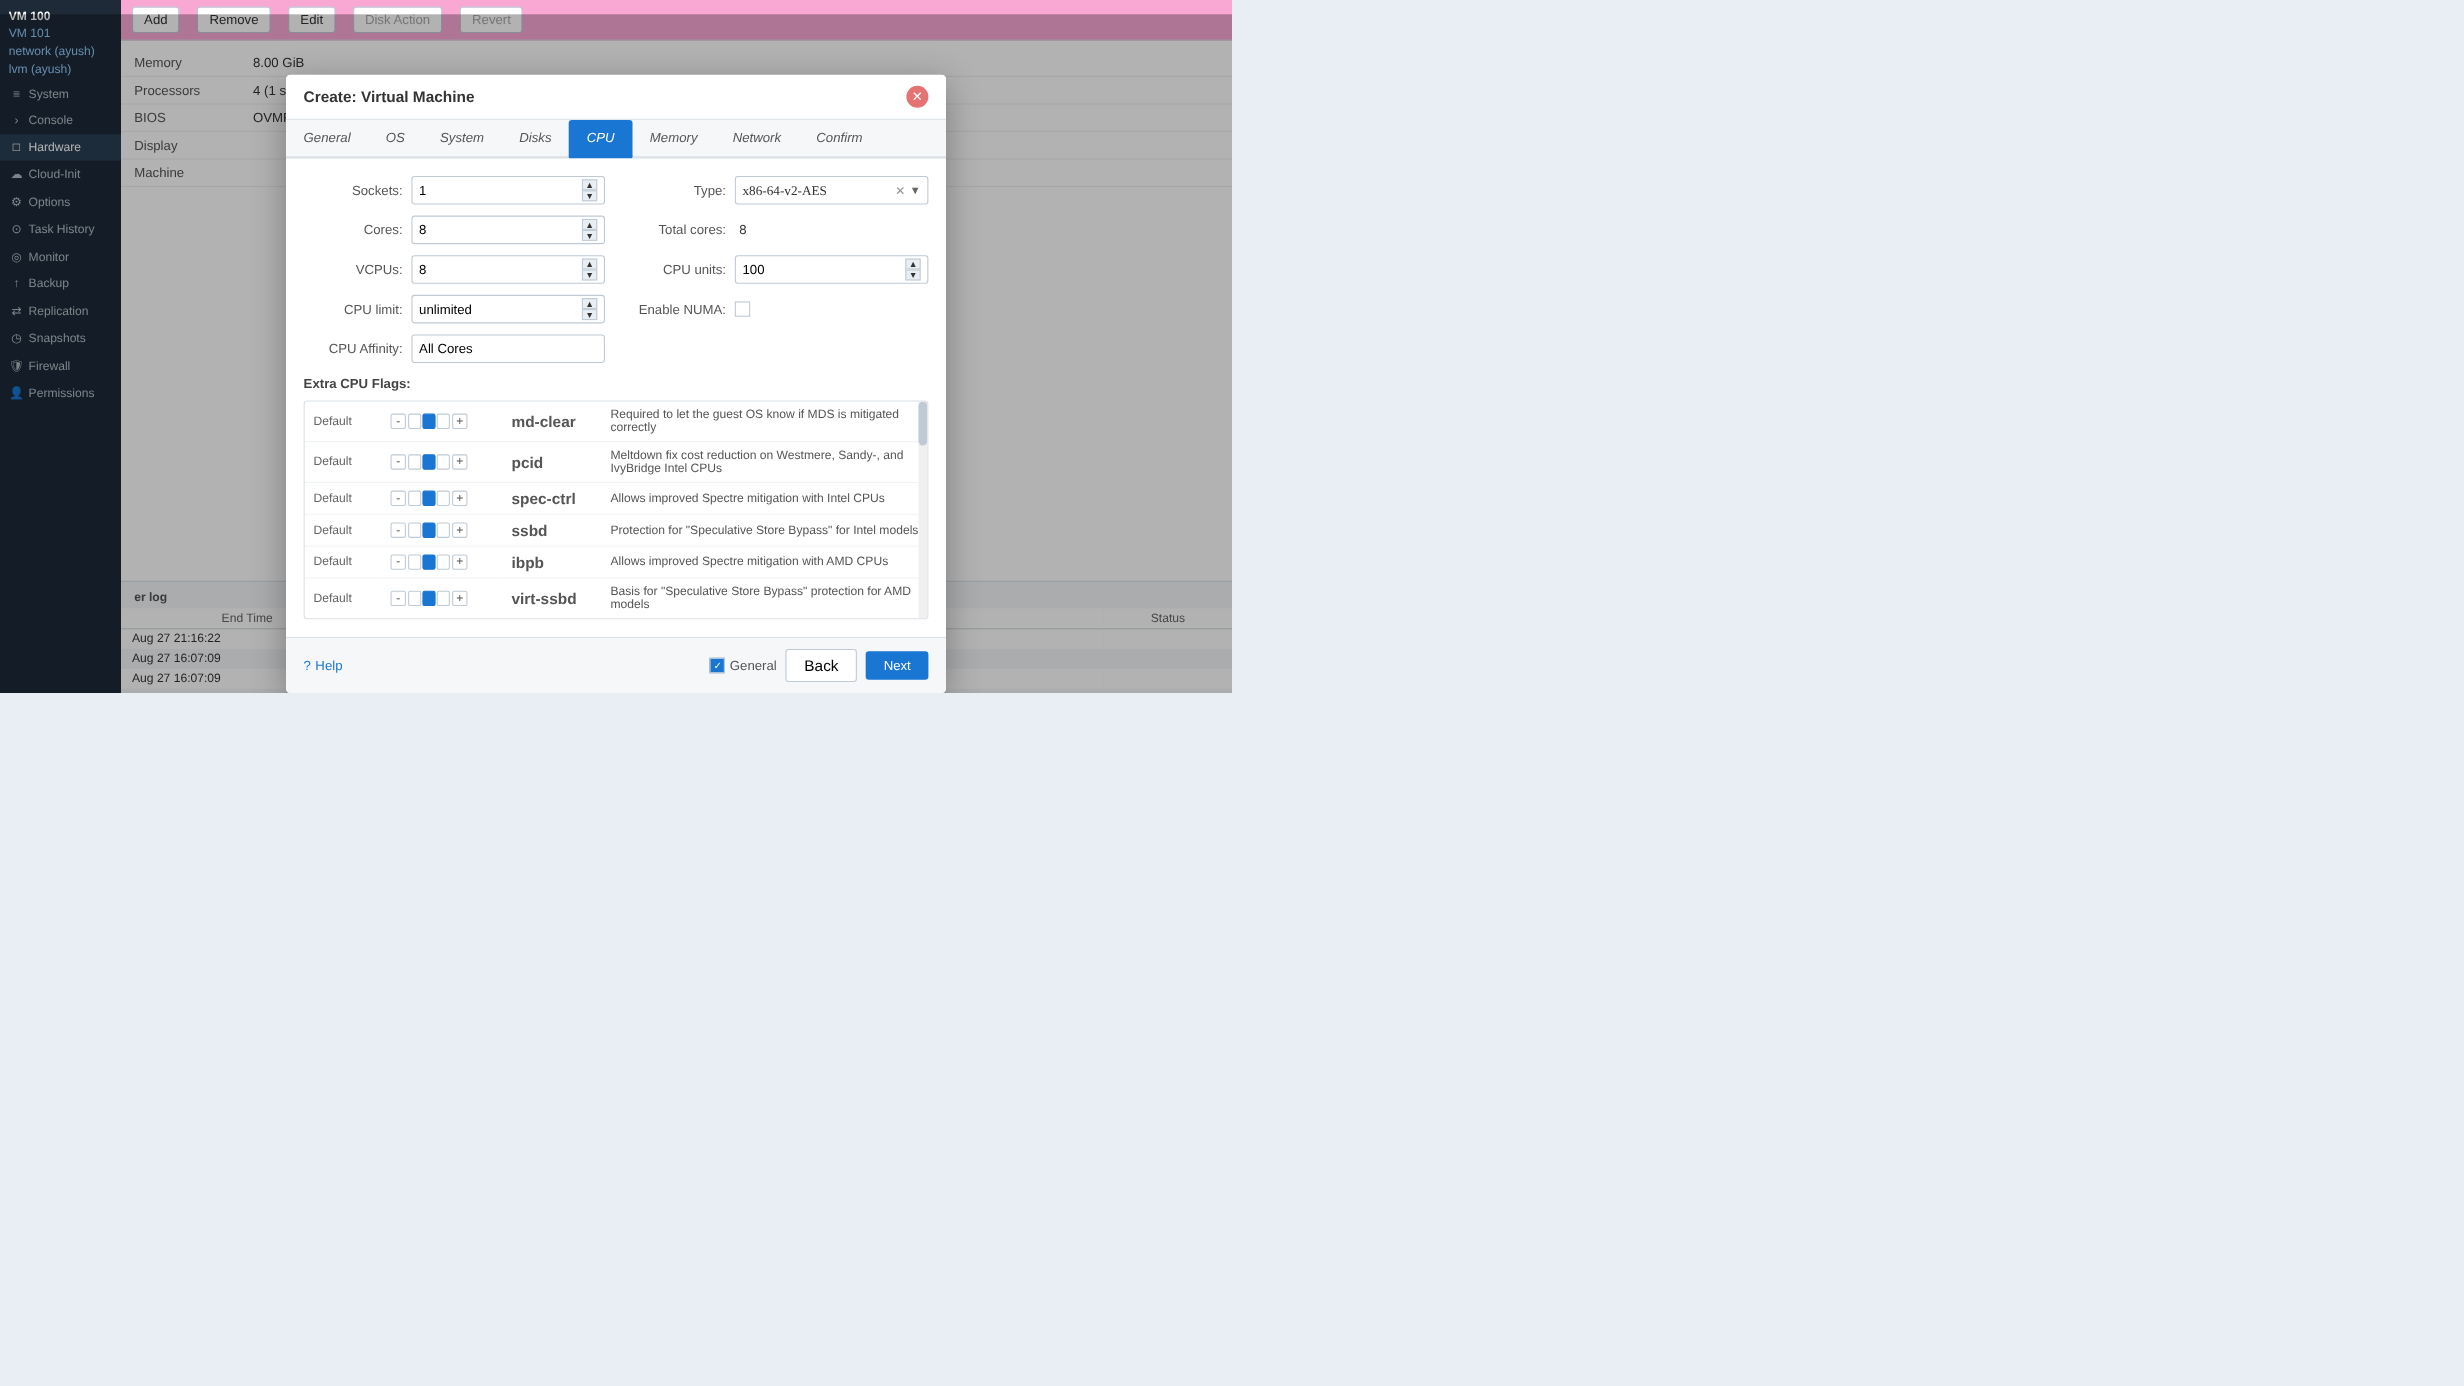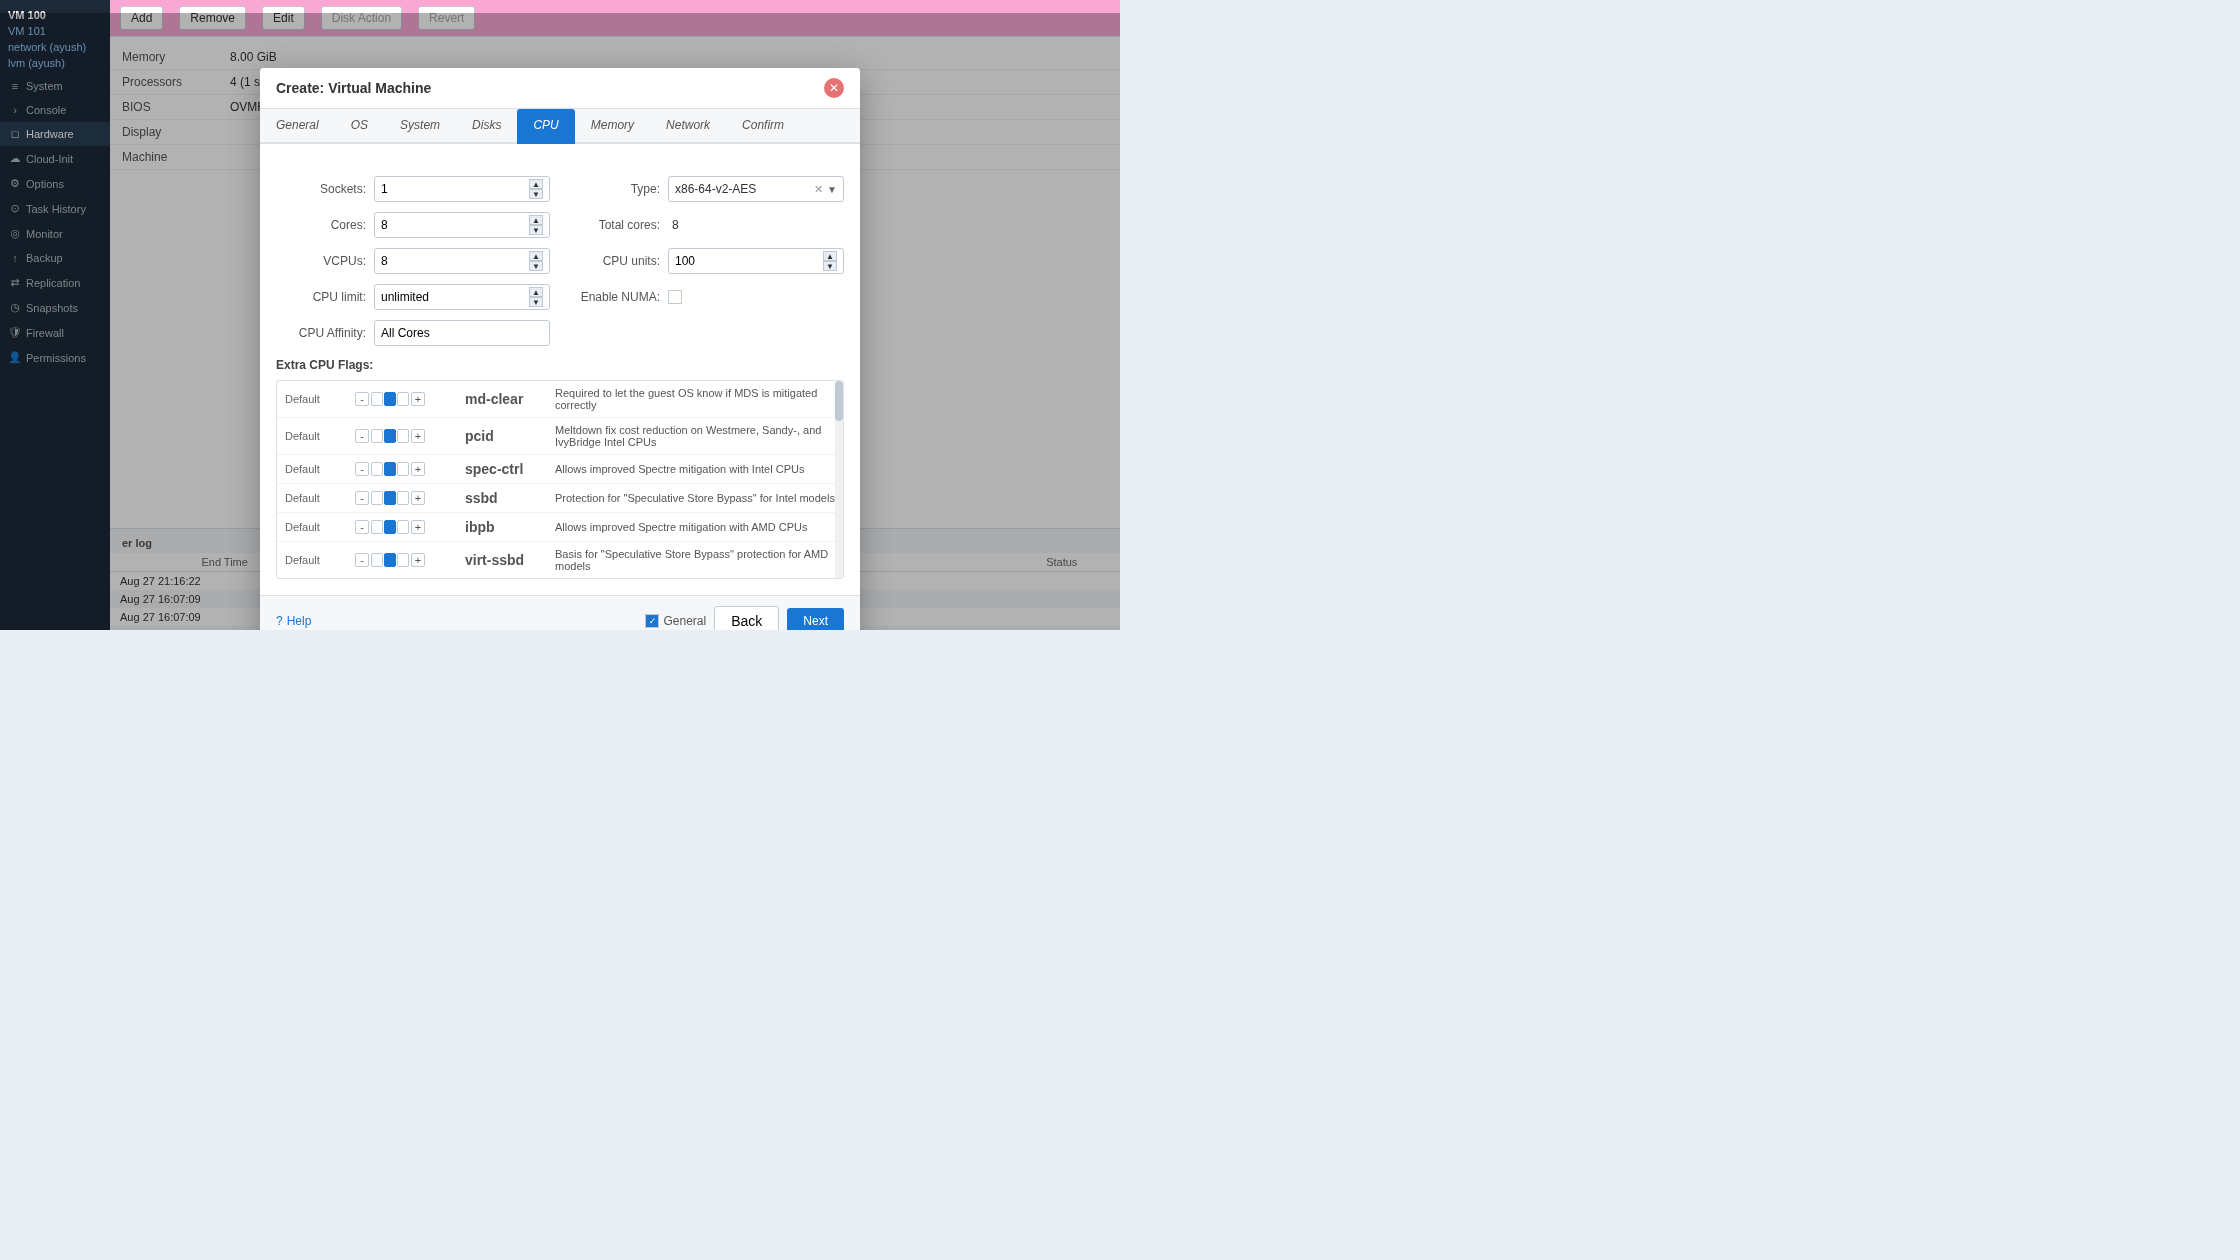--- a/index.html
+++ b/index.html
@@ -49,29 +49,29 @@
 
     
     .dialog-tabs { display: flex; background: #f5f7f9; border-bottom: 2px solid #dce1e7; }
     .dialog-tab { padding: 9px 16px; cursor: pointer; font-size: 12px; color: #555; border-bottom: 3px solid transparent; margin-bottom: -2px; font-style: italic; }
     .dialog-tab.active { color: #fff; background: #1976d2; border-bottom-color: #1976d2; border-radius: 3px 3px 0 0; }
 
     
     .dialog-body { padding: 16px; flex: 1; overflow: hidden; }
 
     
-    .form-grid { display: grid; grid-template-columns: 1fr 1fr; gap: 10px 20px; margin-bottom: 12px; margin-top: 16px; }
+    .form-grid { display: grid; grid-template-columns: 1fr 1fr; gap: 10px 20px; margin-bottom: 12px; }
     .form-field { display: flex; align-items: center; gap: 8px; }
     .form-label { width: 90px; text-align: right; font-size: 12px; color: #555; flex-shrink: 0; }
     .form-control { flex: 1; height: 26px; border: 1px solid #c0cad4; border-radius: 3px; padding: 0 6px; font-size: 12px; display: flex; align-items: center; justify-content: space-between; background: #fff; }
     .form-control input { border: none; outline: none; width: 100%; font-size: 12px; }
     .spin-btns { display: flex; flex-direction: column; }
     .spin-btn { width: 14px; height: 10px; background: #e8eef3; border: 1px solid #c0cad4; cursor: pointer; font-size: 8px; display: flex; align-items: center; justify-content: center; }
     .type-control { flex: 1; height: 26px; border: 1px solid #c0cad4; border-radius: 3px; padding: 0 6px; font-size: 12px; display: flex; align-items: center; background: #fff; gap: 4px; }
-    .type-control .type-val { flex: 1; }
+    .type-control .type-val { flex: 1; font-family: Liberation Serif, serif; }
     .type-x { color: #999; cursor: pointer; font-size: 11px; }
     .type-arrow { color: #666; font-size: 10px; }
     .form-static { flex: 1; font-size: 12px; color: #333; padding-left: 4px; }
     .checkbox-ctrl { width: 14px; height: 14px; border: 1px solid #c0cad4; background: #fff; display: inline-block; }
 
     
     .section-title { font-size: 12px; font-weight: bold; color: #444; margin-bottom: 8px; }
 
     
     .flags-container { border: 1px solid #dce1e7; border-radius: 3px; overflow: hidden; max-height: 215px; position: relative; }

